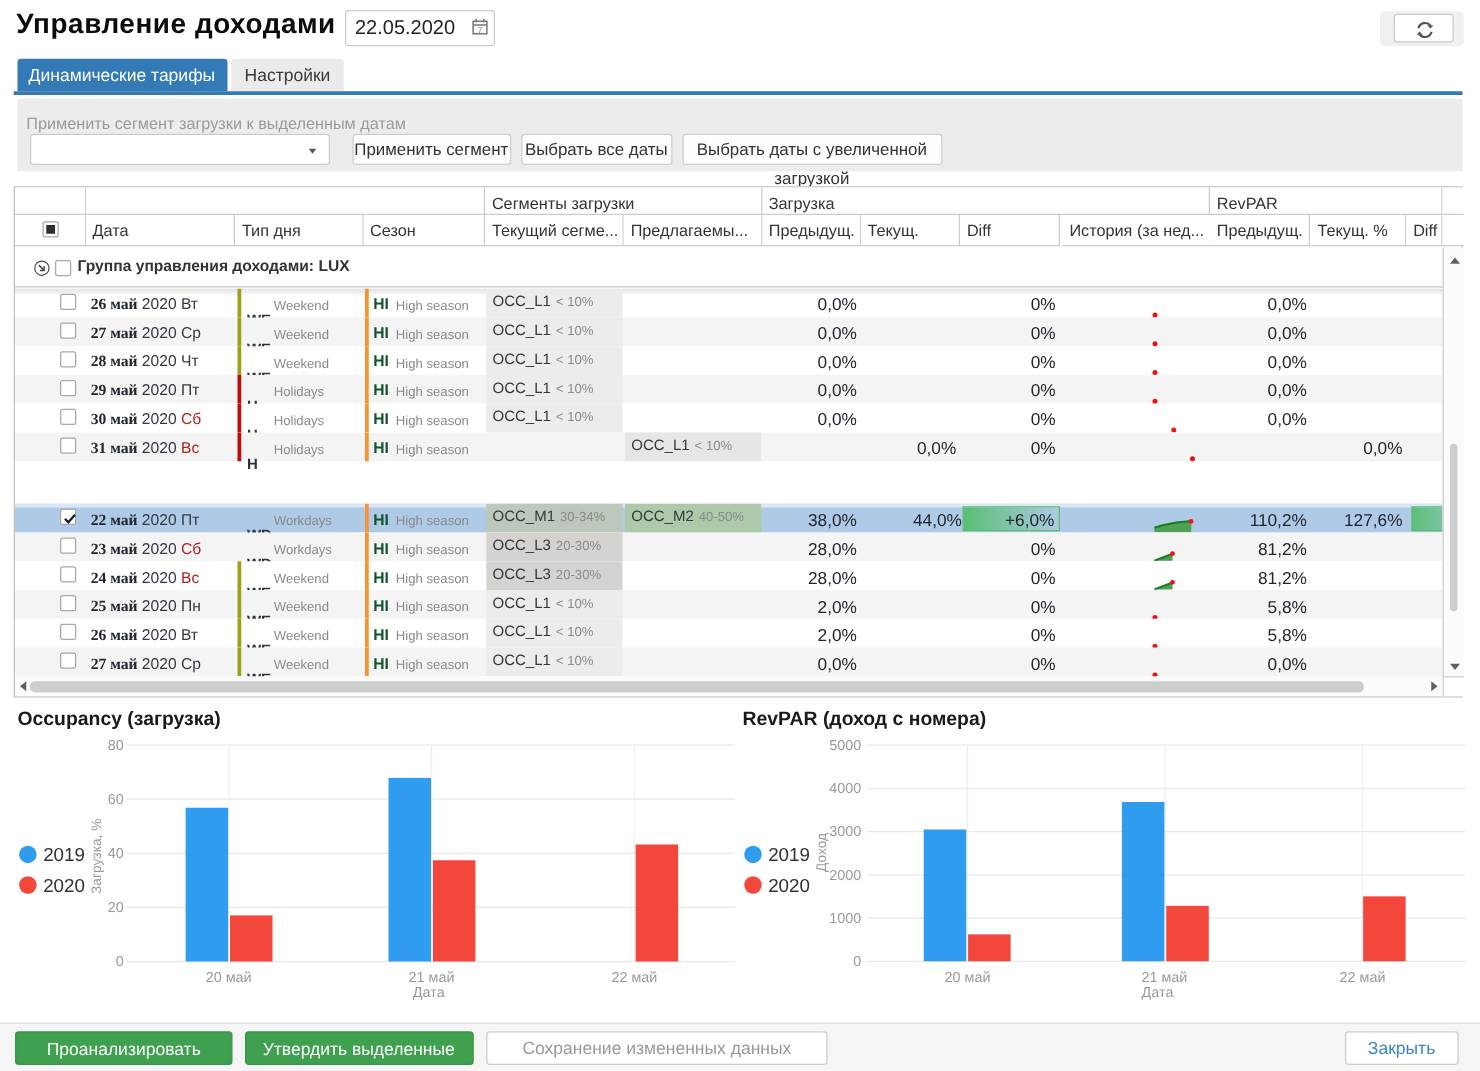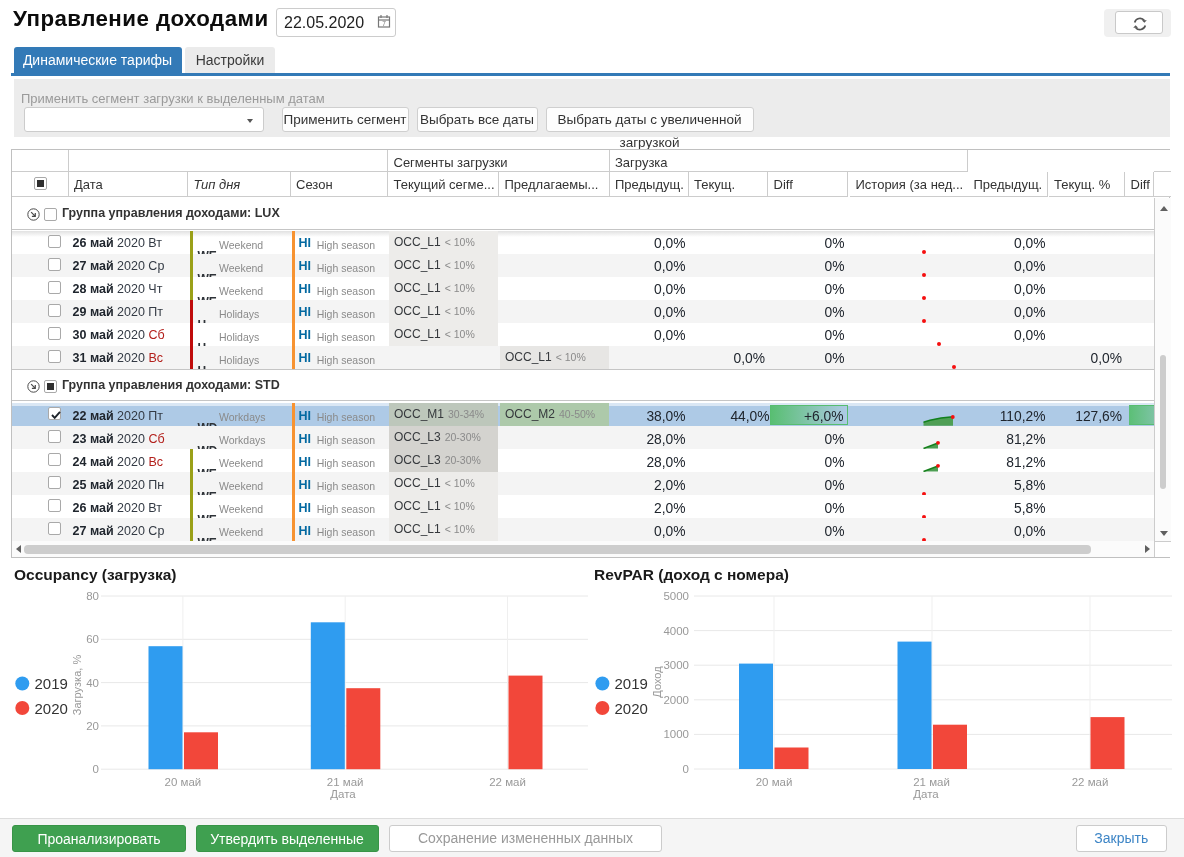--- a/index.html
+++ b/index.html
@@ -23,26 +23,26 @@
 .hcell { position:absolute; border-right:1px solid #ccc; border-bottom:1px solid #ccc; font-size:13px; color:#333; background:#fff; overflow:hidden; white-space:nowrap; }
 .hcell span { position:absolute; left:5.5px; top:5px; }
 .grouprow { position:absolute; left:0; width:1142.5px; height:32px; background:#fff; border-bottom:1px solid #c5c5c5; }
 .gtext { position:absolute; left:50px; top:8px; font-size:12.5px; font-weight:bold; color:#333; }
 .row { position:absolute; left:0; width:1142.5px; height:23px; }
 .rgrad { position:absolute; left:0; top:0; width:100%; height:6px; background:linear-gradient(rgba(120,120,120,0.22), rgba(120,120,120,0)); }
 .cb { position:absolute; width:13px; height:13px; background:#fff; border:1px solid #a9a9a9; border-radius:2px; }
 .cb .sq { position:absolute; left:2px; top:2px; width:7px; height:7px; background:#2f2f2f; }
 .cb svg { position:absolute; left:0.5px; top:0.5px; }
 .dtext { position:absolute; left:60.5px; top:5.5px; font-size:12.5px; color:#333a44; white-space:nowrap; }
-.dtext b { color:#20262e; }
+.dtext b { color:#20262e;font-family:Liberation Serif, serif; }
 .strip { position:absolute; left:177.5px; top:0; width:3.5px; height:23px; }
 .strip2 { position:absolute; left:279.5px; top:0; width:3.5px; height:23px; background:#f79331; }
 .tabbr { position:absolute; left:185.5px; top:18px; font-size:12px; font-weight:bold; color:#2e3338; }
 .tname { position:absolute; left:207px; top:8px; font-size:10.5px; color:#8a8a8a; }
-.sabbr { position:absolute; left:286.5px; top:5.5px; font-size:12.5px; font-weight:bold; color:#0369a1; }
+.sabbr { position:absolute; left:286.5px; top:5.5px; font-size:12.5px; font-weight:bold; color:#14532d; }
 .sname { position:absolute; left:304.7px; top:8px; font-size:10.5px; color:#8a8a8a; }
 .occ { position:absolute; top:0; height:23px; line-height:20px; white-space:nowrap; }
 .occ .t1 { margin-left:5px; font-size:12px; color:#35383c; }
 .occ .t2 { margin-left:4px; font-size:10.5px; color:#8a8a8a; }
 .val { position:absolute; top:7px; font-size:13.8px; color:#20262e; text-align:right; }
 .dot { position:absolute; width:4px; height:4px; border-radius:50%; background:#f50f0f; }
 .hsb { left:0px; top:391.5px; width:1142.5px; height:16px; background:#fbfbfb; }
 .thumbv { position:absolute; left:4.5px; top:157px; width:6.5px; height:134px; background:#cdcdcd; border-radius:3px; }
 .thumbh { position:absolute; left:12px; top:3.5px; width:1067px; height:9px; background:#cdcdcd; border-radius:4px; }
 .arr { position:absolute; width:0; height:0; }
@@ -94,28 +94,31 @@
     </div>
 <div class="hcell" style="left:56.5px;top:0;width:319.5px;height:22px;">
       <span></span>
     </div>
 <div class="hcell" style="left:597.5px;top:0;width:358.4px;height:22px;">
       <span>Загрузка</span>
     </div>
 <div class="hcell" style="left:376px;top:0;width:221.5px;height:22px;">
       <span>Сегменты загрузки</span>
     </div>
+<div class="hcell" style="left:955.9px;top:0;width:186.10000000000002px;height:22px;">
+      <span>RevPAR</span>
+    </div>
 <div class="hcell" style="left:1142px;top:0;width:16.5px;height:22px;border-right:none;"></div>
 <div class="hcell" style="left:0px;top:22px;width:56.5px;height:25px;">
       <span></span>
     </div>
 <div class="hcell" style="left:56.5px;top:22px;width:119.5px;height:25px;">
       <span>Дата</span>
     </div>
-<div class="hcell" style="left:176px;top:22px;width:102.5px;height:25px;font-style:italic;">
+<div class="hcell" style="left:176px;top:22px;width:102.5px;height:25px;">
       <span>Тип дня</span>
     </div>
 <div class="hcell" style="left:278.5px;top:22px;width:97.5px;height:25px;">
       <span>Сезон</span>
     </div>
 <div class="hcell" style="left:376px;top:22px;width:111px;height:25px;">
       <span>Текущий сегме...</span>
     </div>
 <div class="hcell" style="left:487px;top:22px;width:110.5px;height:25px;">
       <span>Предлагаемы...</span>
@@ -237,30 +240,20 @@
       <div class="tname">Holidays</div>
 <div class="strip2"></div>
 <div class="sabbr">HI</div>
       <div class="sname">High season</div>
 <div class="occ" style="left:488px;width:108.5px;background:#e7e6e4;"><span class="t1">OCC_L1</span><span class="t2">&lt; 10%</span></div>
 <div class="val" style="left:676.5px;width:76.5px;top:5.5px;">0,0%</div>
 <div class="val" style="left:756px;width:76.5px;top:5.5px;">0%</div>
 <div class="val" style="left:1036.5px;width:73.5px;top:5.5px;">0,0%</div>
 <div class="dot" style="left:939.5px;top:19.5px;"></div>
 </div>
-<div class="grouprow" style="top:219.5px;border-top:1px solid #c5c5c5;">
-      <svg style="position:absolute;left:14.5px;top:10px" width="13" height="13" viewBox="0 0 13 13">
-        <circle cx="6.5" cy="6.5" r="5.7" fill="none" stroke="#4a4a4a" stroke-width="1"></circle>
-        <path d="M4.1 4.1 L8.1 8.1 M8.3 4.9 L8.3 8.3 L4.9 8.3" fill="none" stroke="#4a4a4a" stroke-width="1.2"></path>
-      </svg>
-      <div class="cb" style="left:31.5px;top:10px;">
-        <div class="sq"></div>
-      </div>
-      <div class="gtext">Группа управления доходами: STD</div>
-    </div>
 <div class="row" style="top:253.5px;background:#aecae6;">
 <div class="rgrad" style="height:2.5px;background:rgba(255,255,255,0.55)"></div>
 <div class="cb" style="left:36px;top:4px;">
         <svg width="12" height="12" viewBox="0 0 12 12">
           <path d="M2 6 L4.7 8.8 L10 2.8" fill="none" stroke="#1d242b" stroke-width="1.9"></path>
         </svg>
       </div>
 <div class="dtext"><b>22 май</b> 2020 Пт</div>
 <div class="tabbr">WD</div>
       <div class="tname">Workdays</div>

